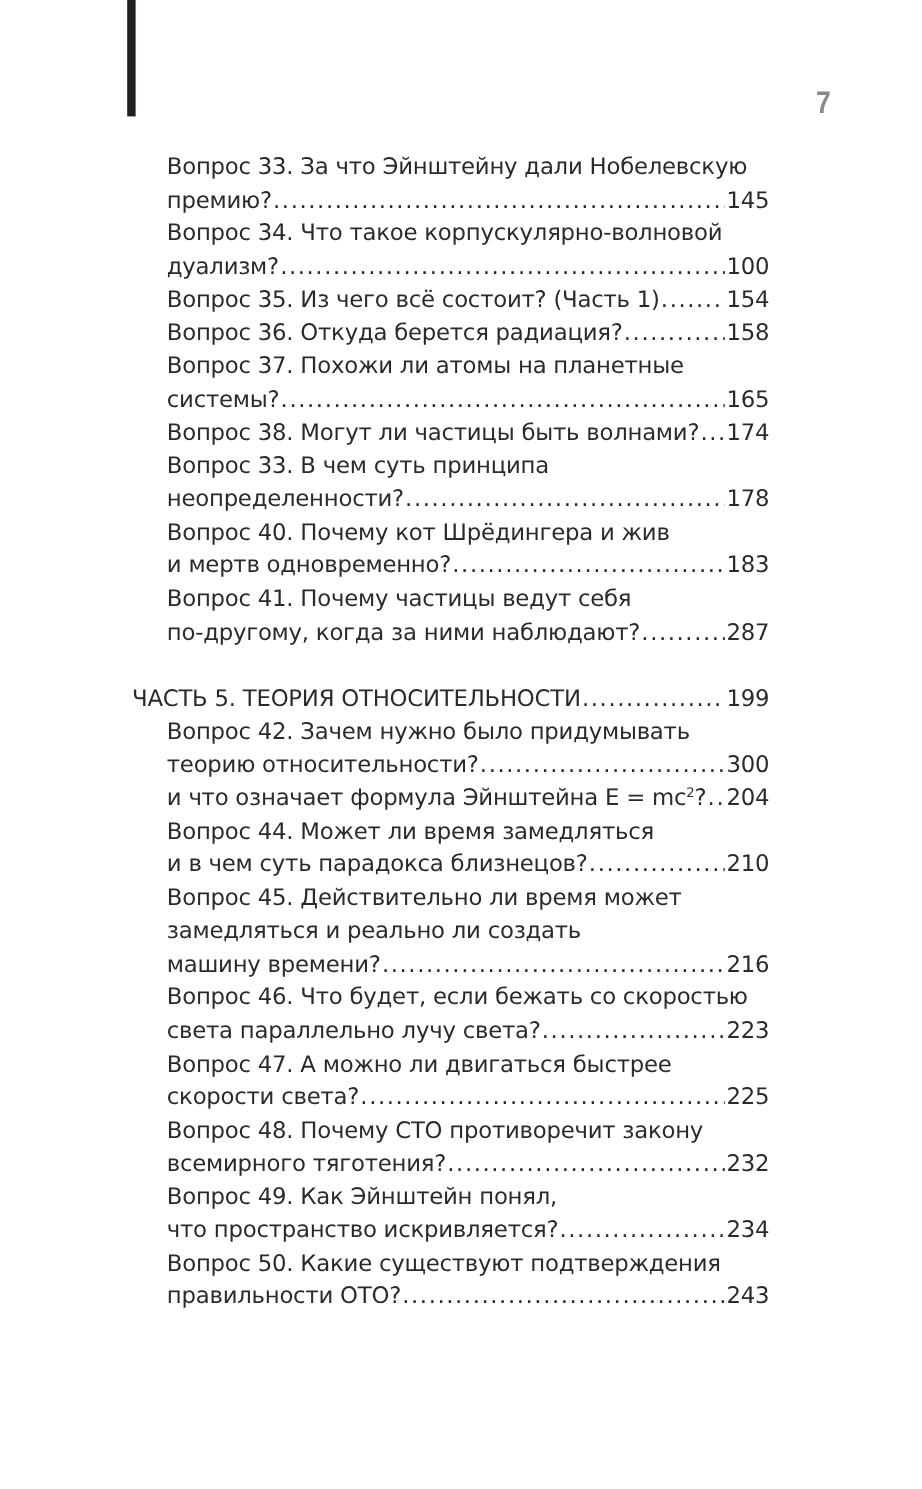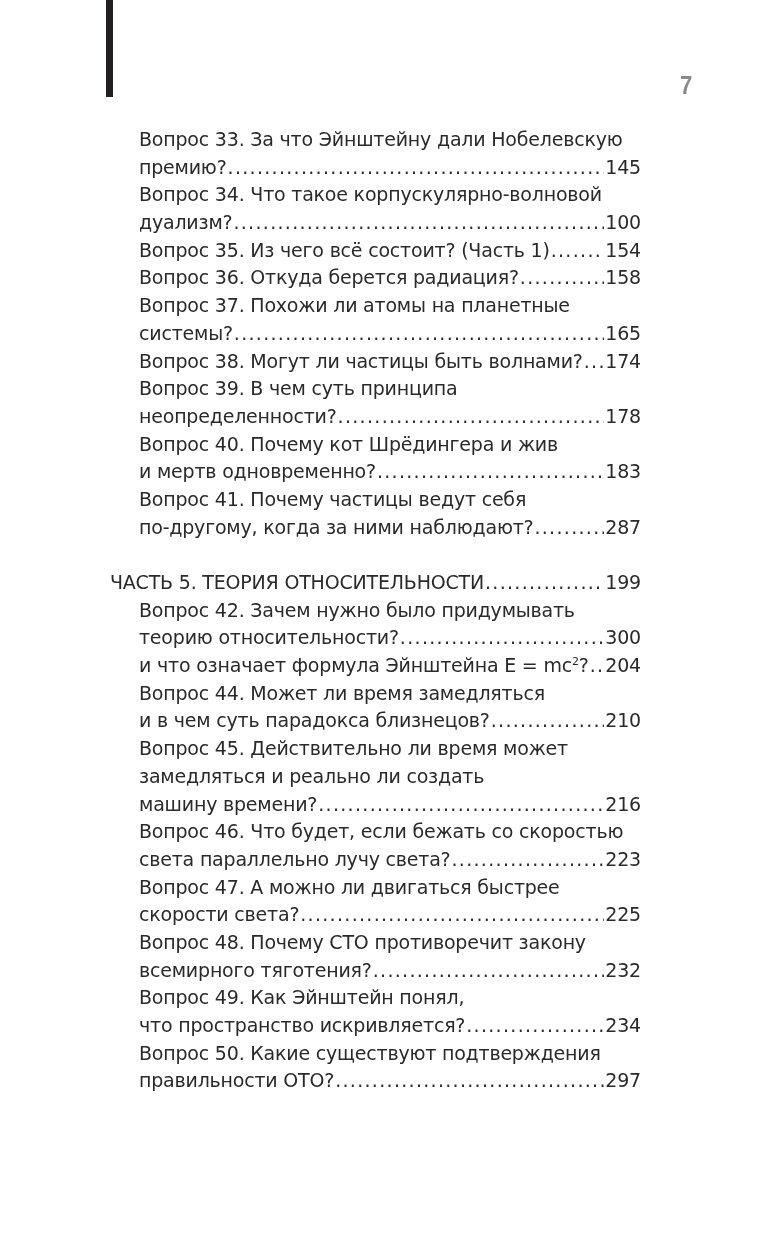--- a/index.html
+++ b/index.html
@@ -81,21 +81,21 @@
 
   <div class="line entry">
       <div class="row">
         <span class="txt">Вопрос 38. Могут ли частицы быть волнами? </span>
         <span class="dots"></span>
         <span class="pg">174</span>
       </div>
     </div>
 
   <div class="line entry">
-      <span class="txt-only">Вопрос 39. В чем суть принципа</span>
+      <span class="txt-only">Вопрос 33. В чем суть принципа</span>
     </div>
   <div class="line entry">
       <div class="row">
         <span class="txt">неопределенности?</span>
         <span class="dots"></span>
         <span class="pg">178</span>
       </div>
     </div>
 
   <div class="line entry">
@@ -218,17 +218,17 @@
       </div>
     </div>
 
   <div class="line entry">
       <span class="txt-only">Вопрос 50. Какие существуют подтверждения</span>
     </div>
   <div class="line entry">
       <div class="row">
         <span class="txt">правильности ОТО? </span>
         <span class="dots"></span>
-        <span class="pg">297</span>
+        <span class="pg">243</span>
       </div>
     </div>
 
 </div>
 
 </body></html>

